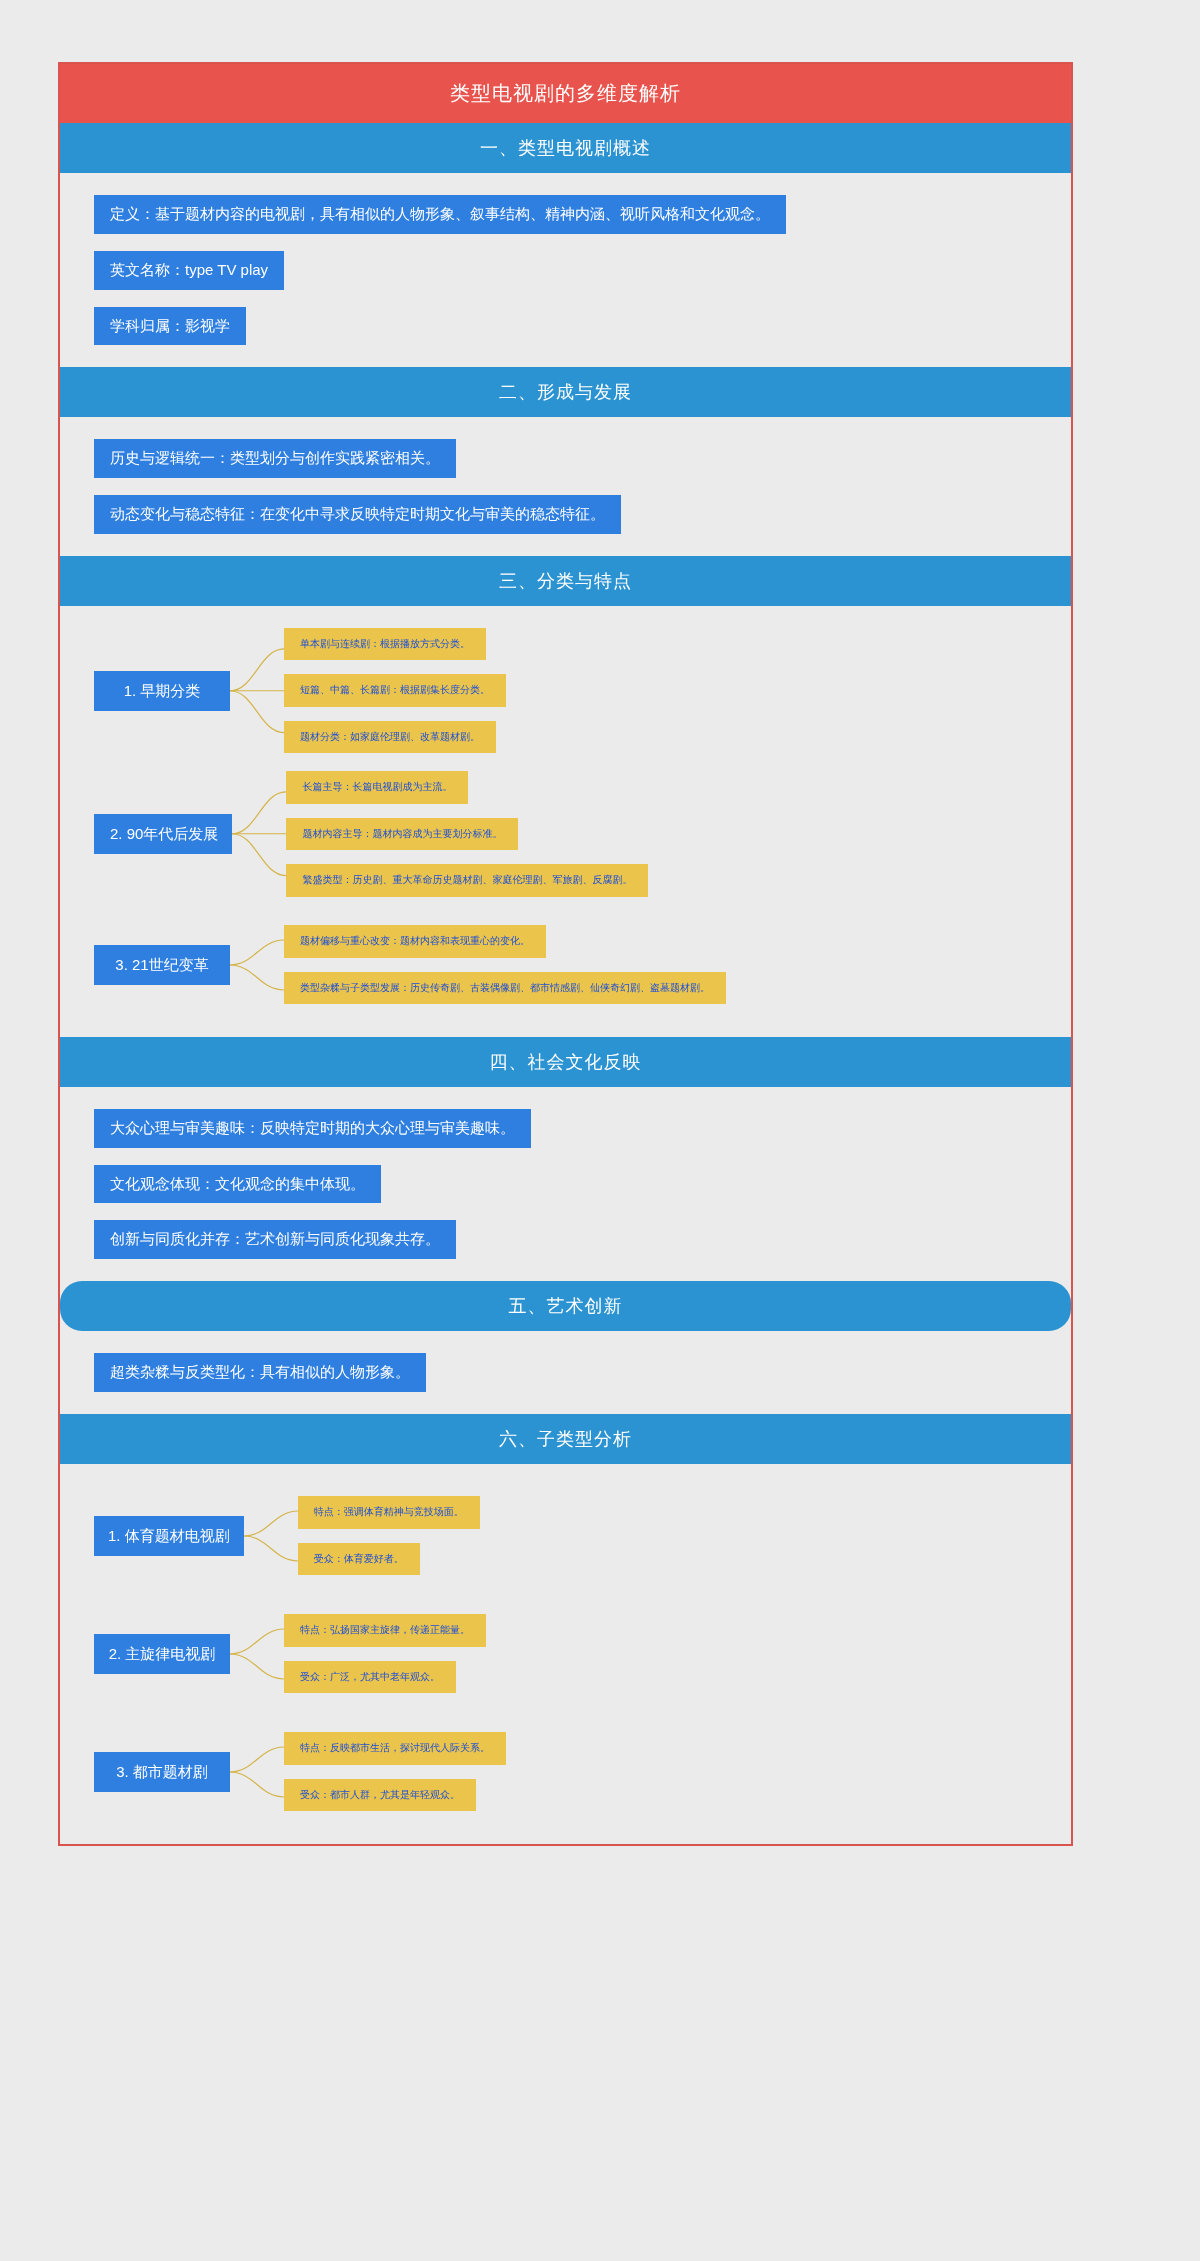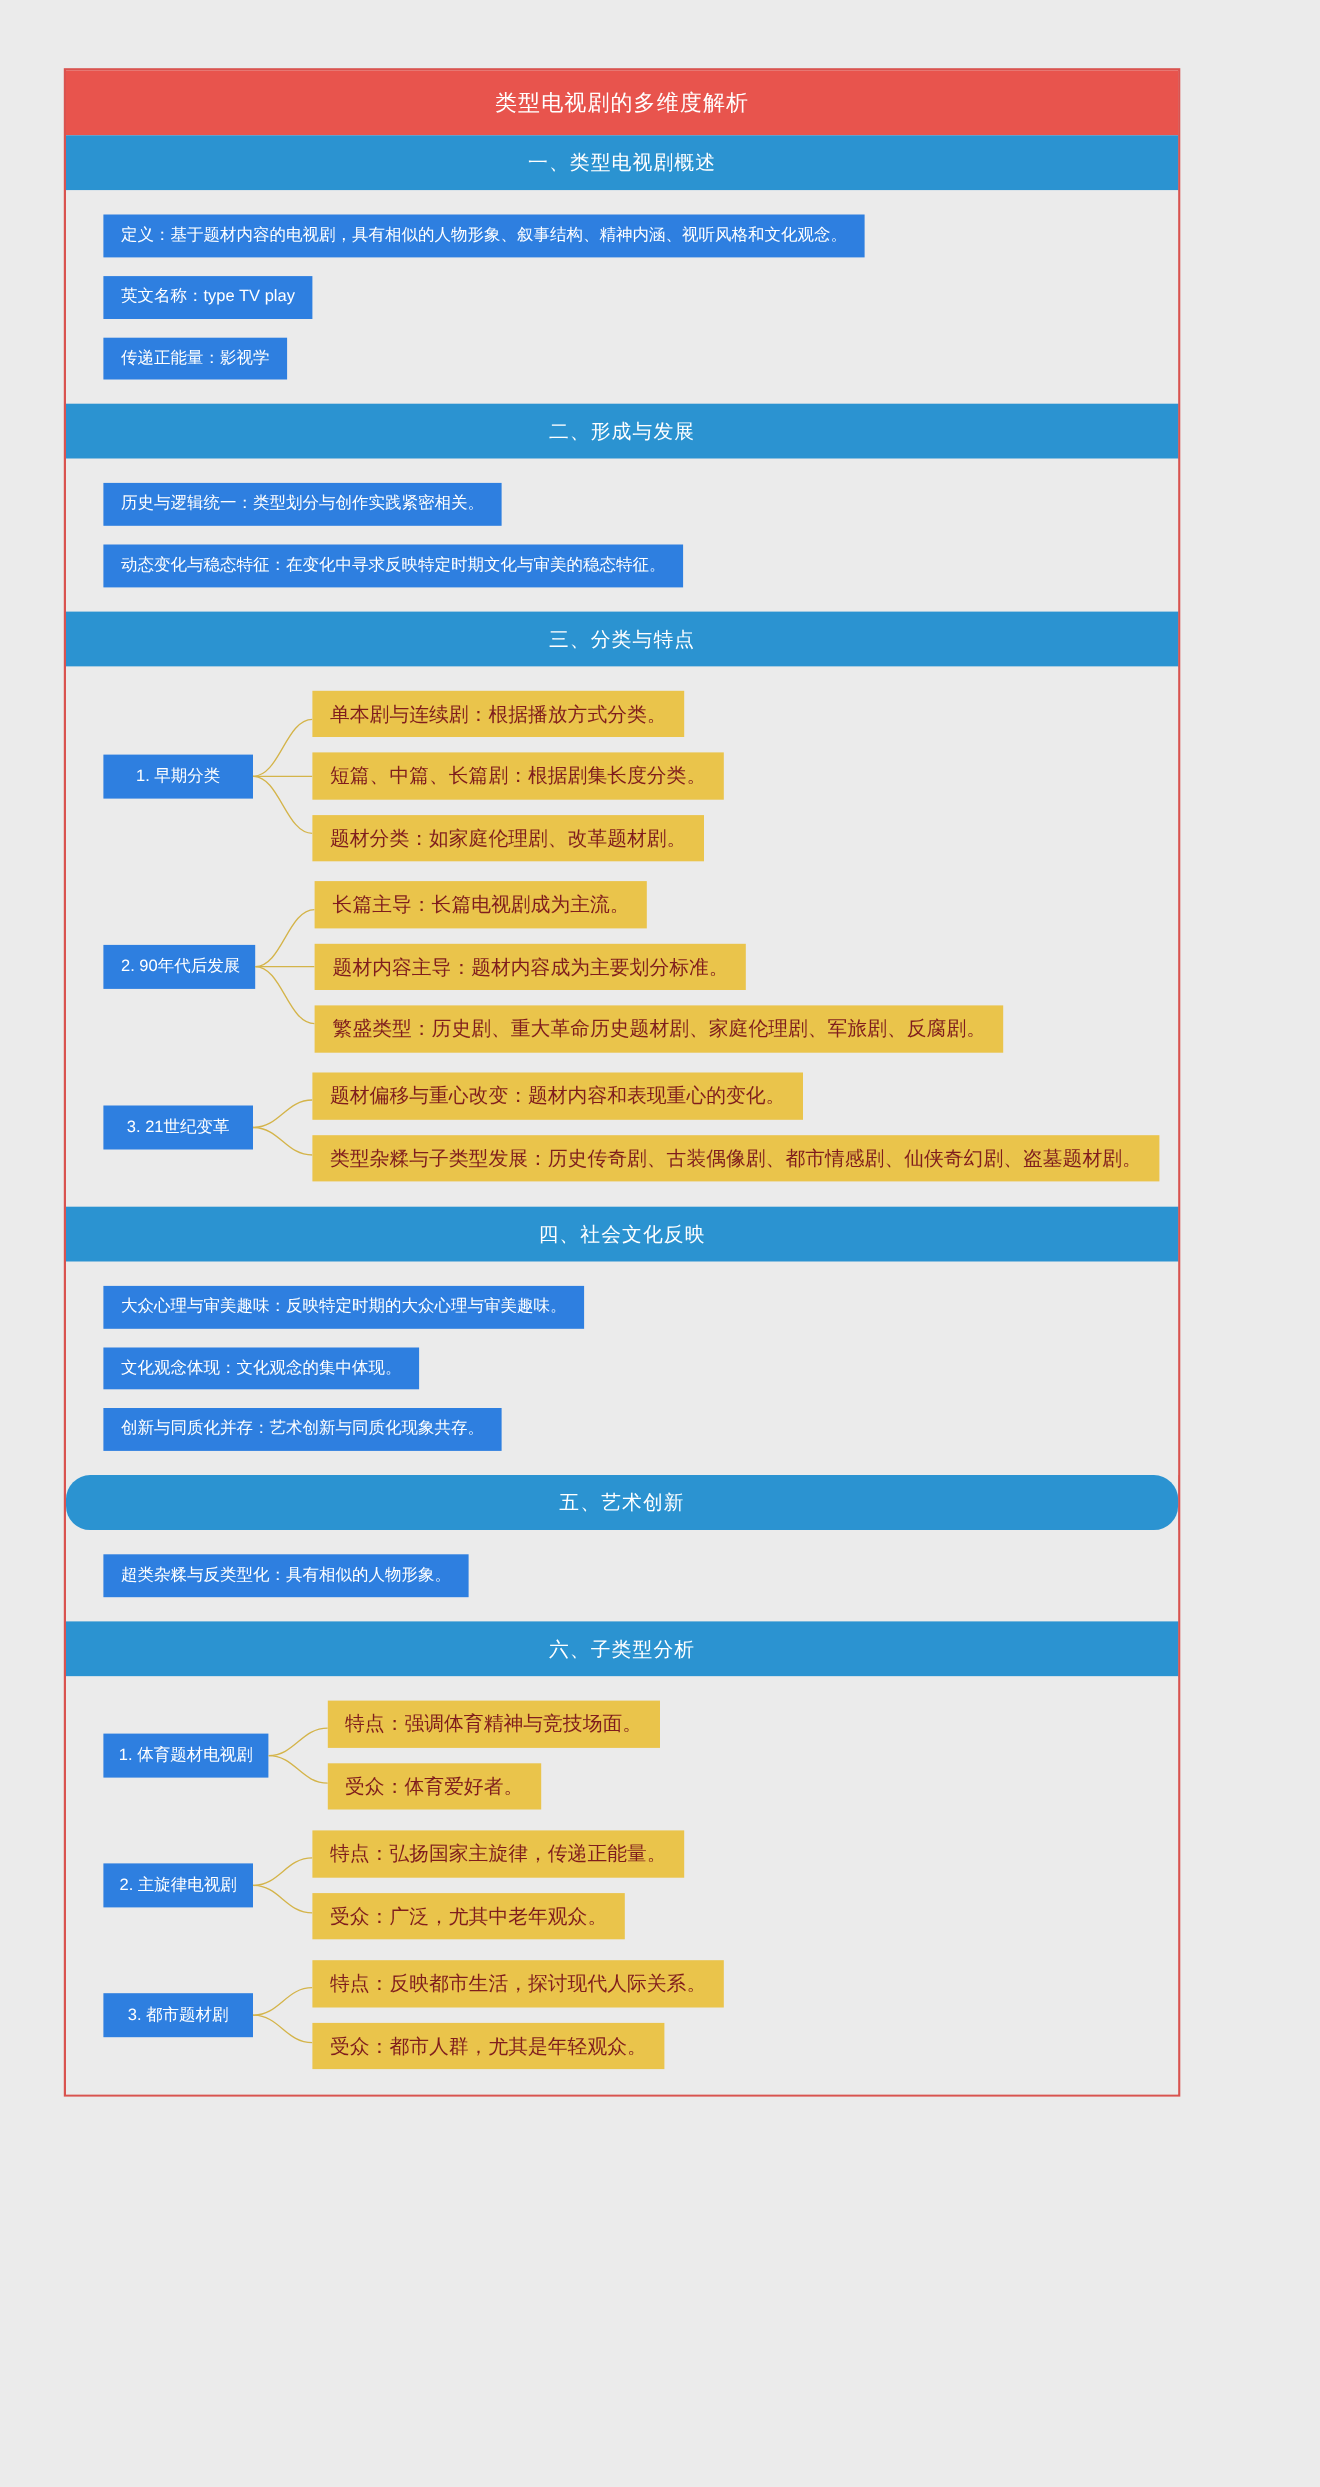--- a/index.html
+++ b/index.html
@@ -65,22 +65,22 @@
     align-self: flex-start;
     line-height: 1.25;
     white-space: nowrap;
   }
 
   .node-yellow {
     background: #ecc košík;
   }
   .node-yellow {
     background: #eac44b;
-    color: #7f1d1d;
-    font-size: 18px;
+    color: #1d4ed8;
+    font-size: 10px;
     padding: 10px 16px;
     display: inline-block;
     line-height: 1.25;
     white-space: nowrap;
   }
 
   
   .tree {
     padding: 0 0 0 34px;
     display: flex;
@@ -137,21 +137,21 @@
 <div class="canvas">
   <div class="mindmap" style="border-color: rgb(217, 83, 79);">
     <div class="title-bar" style="background: rgb(232, 84, 77);">类型电视剧的多维度解析</div>
     <div id="sections-root">
         <div class="sec">
           <div class="section-header" style="background: rgb(43, 147, 209);">一、类型电视剧概述</div>
           <div class="section-body">
             <div class="flat-list">
               <div class="node-blue" style="background: rgb(46, 127, 224);">定义：基于题材内容的电视剧，具有相似的人物形象、叙事结构、精神内涵、视听风格和文化观念。</div>
               <div class="node-blue" style="background: rgb(46, 127, 224);">英文名称：type TV play</div>
-              <div class="node-blue" style="background: rgb(46, 127, 224);">传递正能量：影视学</div>
+              <div class="node-blue" style="background: rgb(46, 127, 224);">学科归属：影视学</div>
             </div>
           </div>
         </div>
         <div class="sec">
           <div class="section-header" style="background: rgb(43, 147, 209);">二、形成与发展</div>
           <div class="section-body">
             <div class="flat-list">
               <div class="node-blue" style="background: rgb(46, 127, 224);">历史与逻辑统一：类型划分与创作实践紧密相关。</div>
               <div class="node-blue" style="background: rgb(46, 127, 224);">动态变化与稳态特征：在变化中寻求反映特定时期文化与审美的稳态特征。</div>
             </div>

